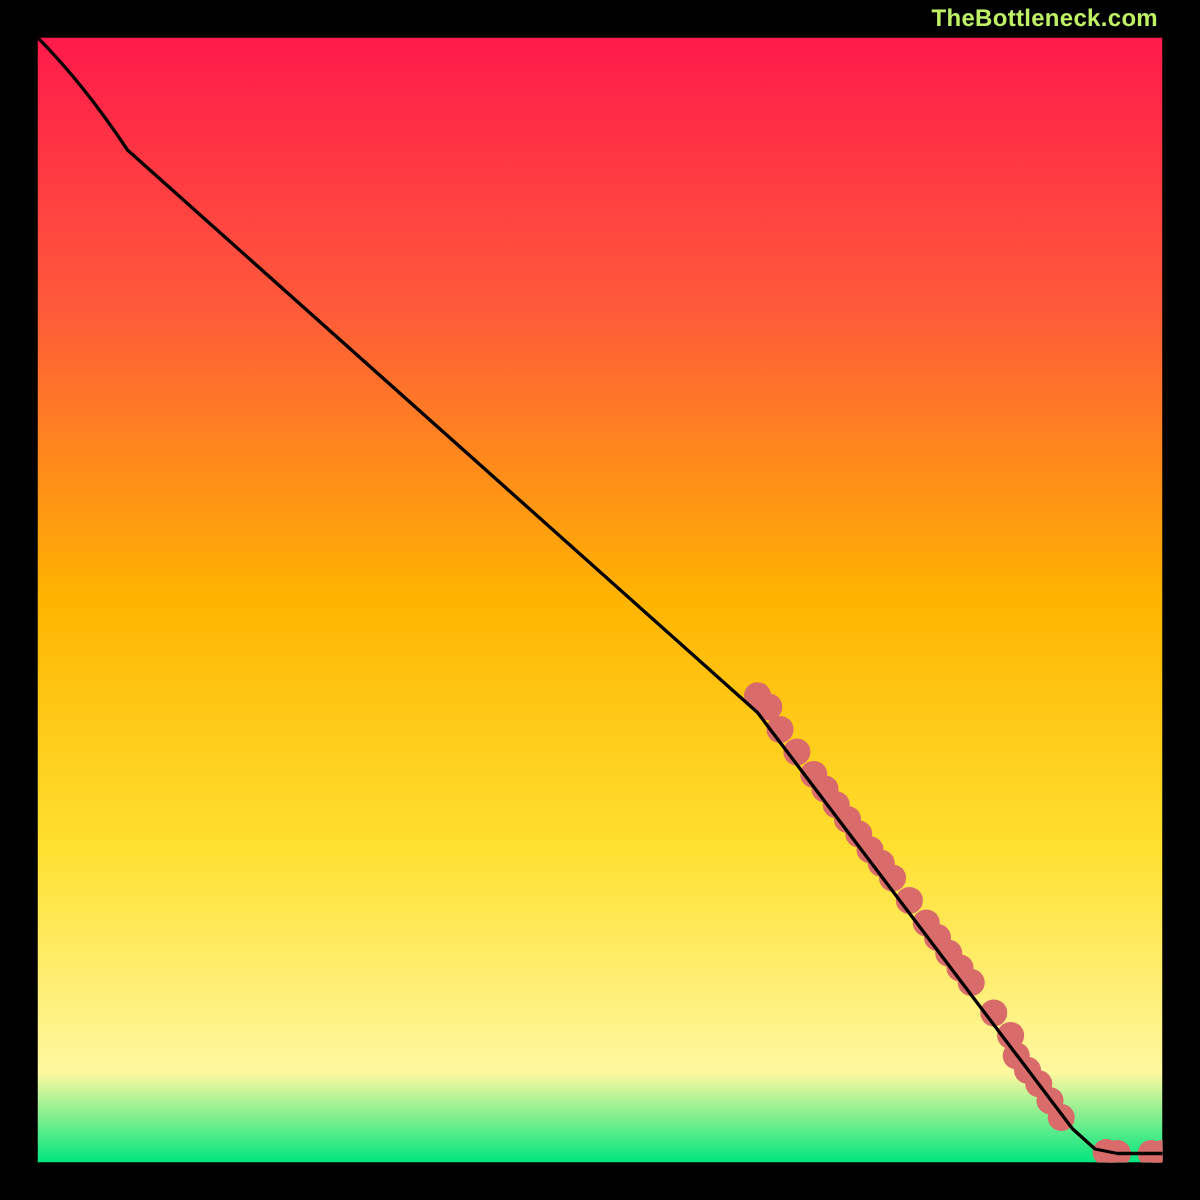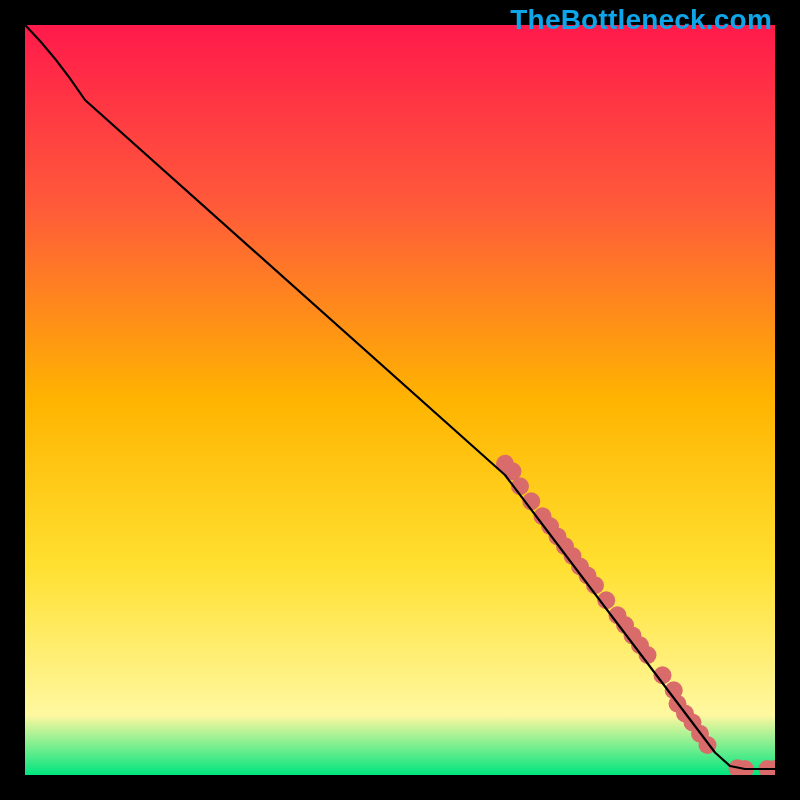--- a/index.html
+++ b/index.html
@@ -16,22 +16,22 @@
     left: 25px;
     top: 25px;
     width: 750px;
     height: 750px;
     background: #000;
   }
   .credit {
     position: absolute;
     top: 4px;
     right: 28px;
-    color: #0ea5e9;
-    font-size: 28px;
+    color: #bef264;
+    font-size: 16px;
     font-weight: 600;
     letter-spacing: 0.2px;
   }
   svg { display: block; }
 </style>
 </head>
 <body>
 
 <div class="frame">
   <svg id="chart-svg" width="750" height="750" viewBox="0 0 750 750">

